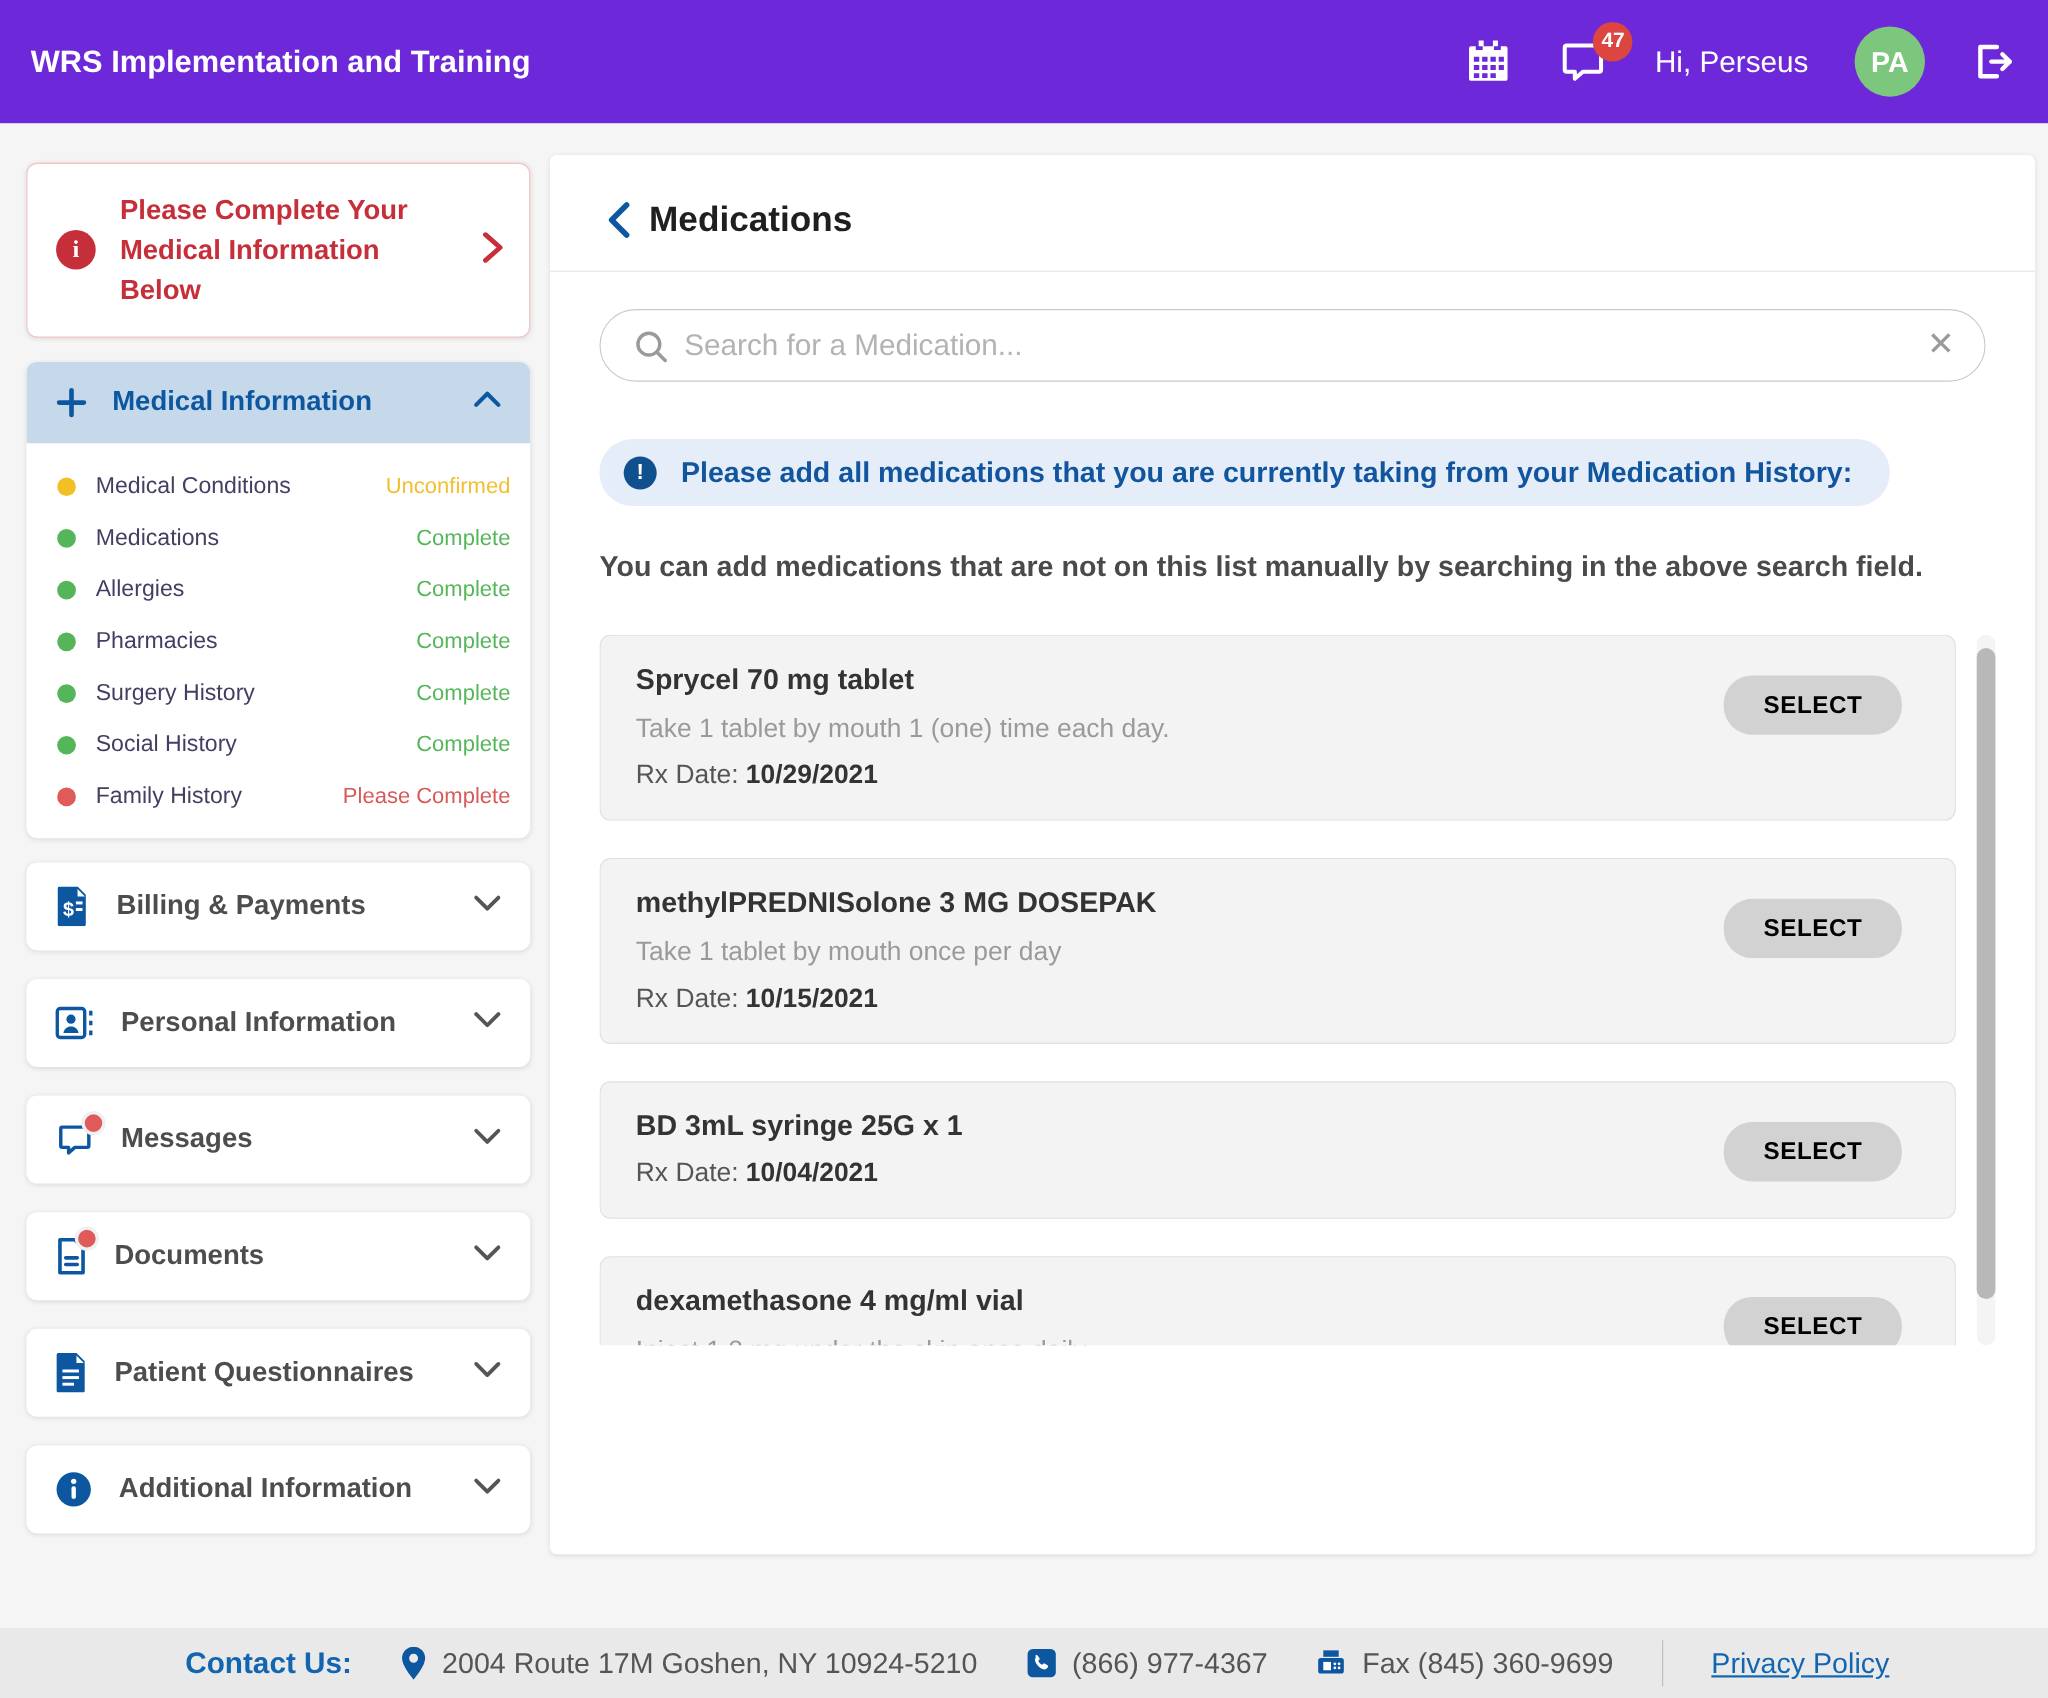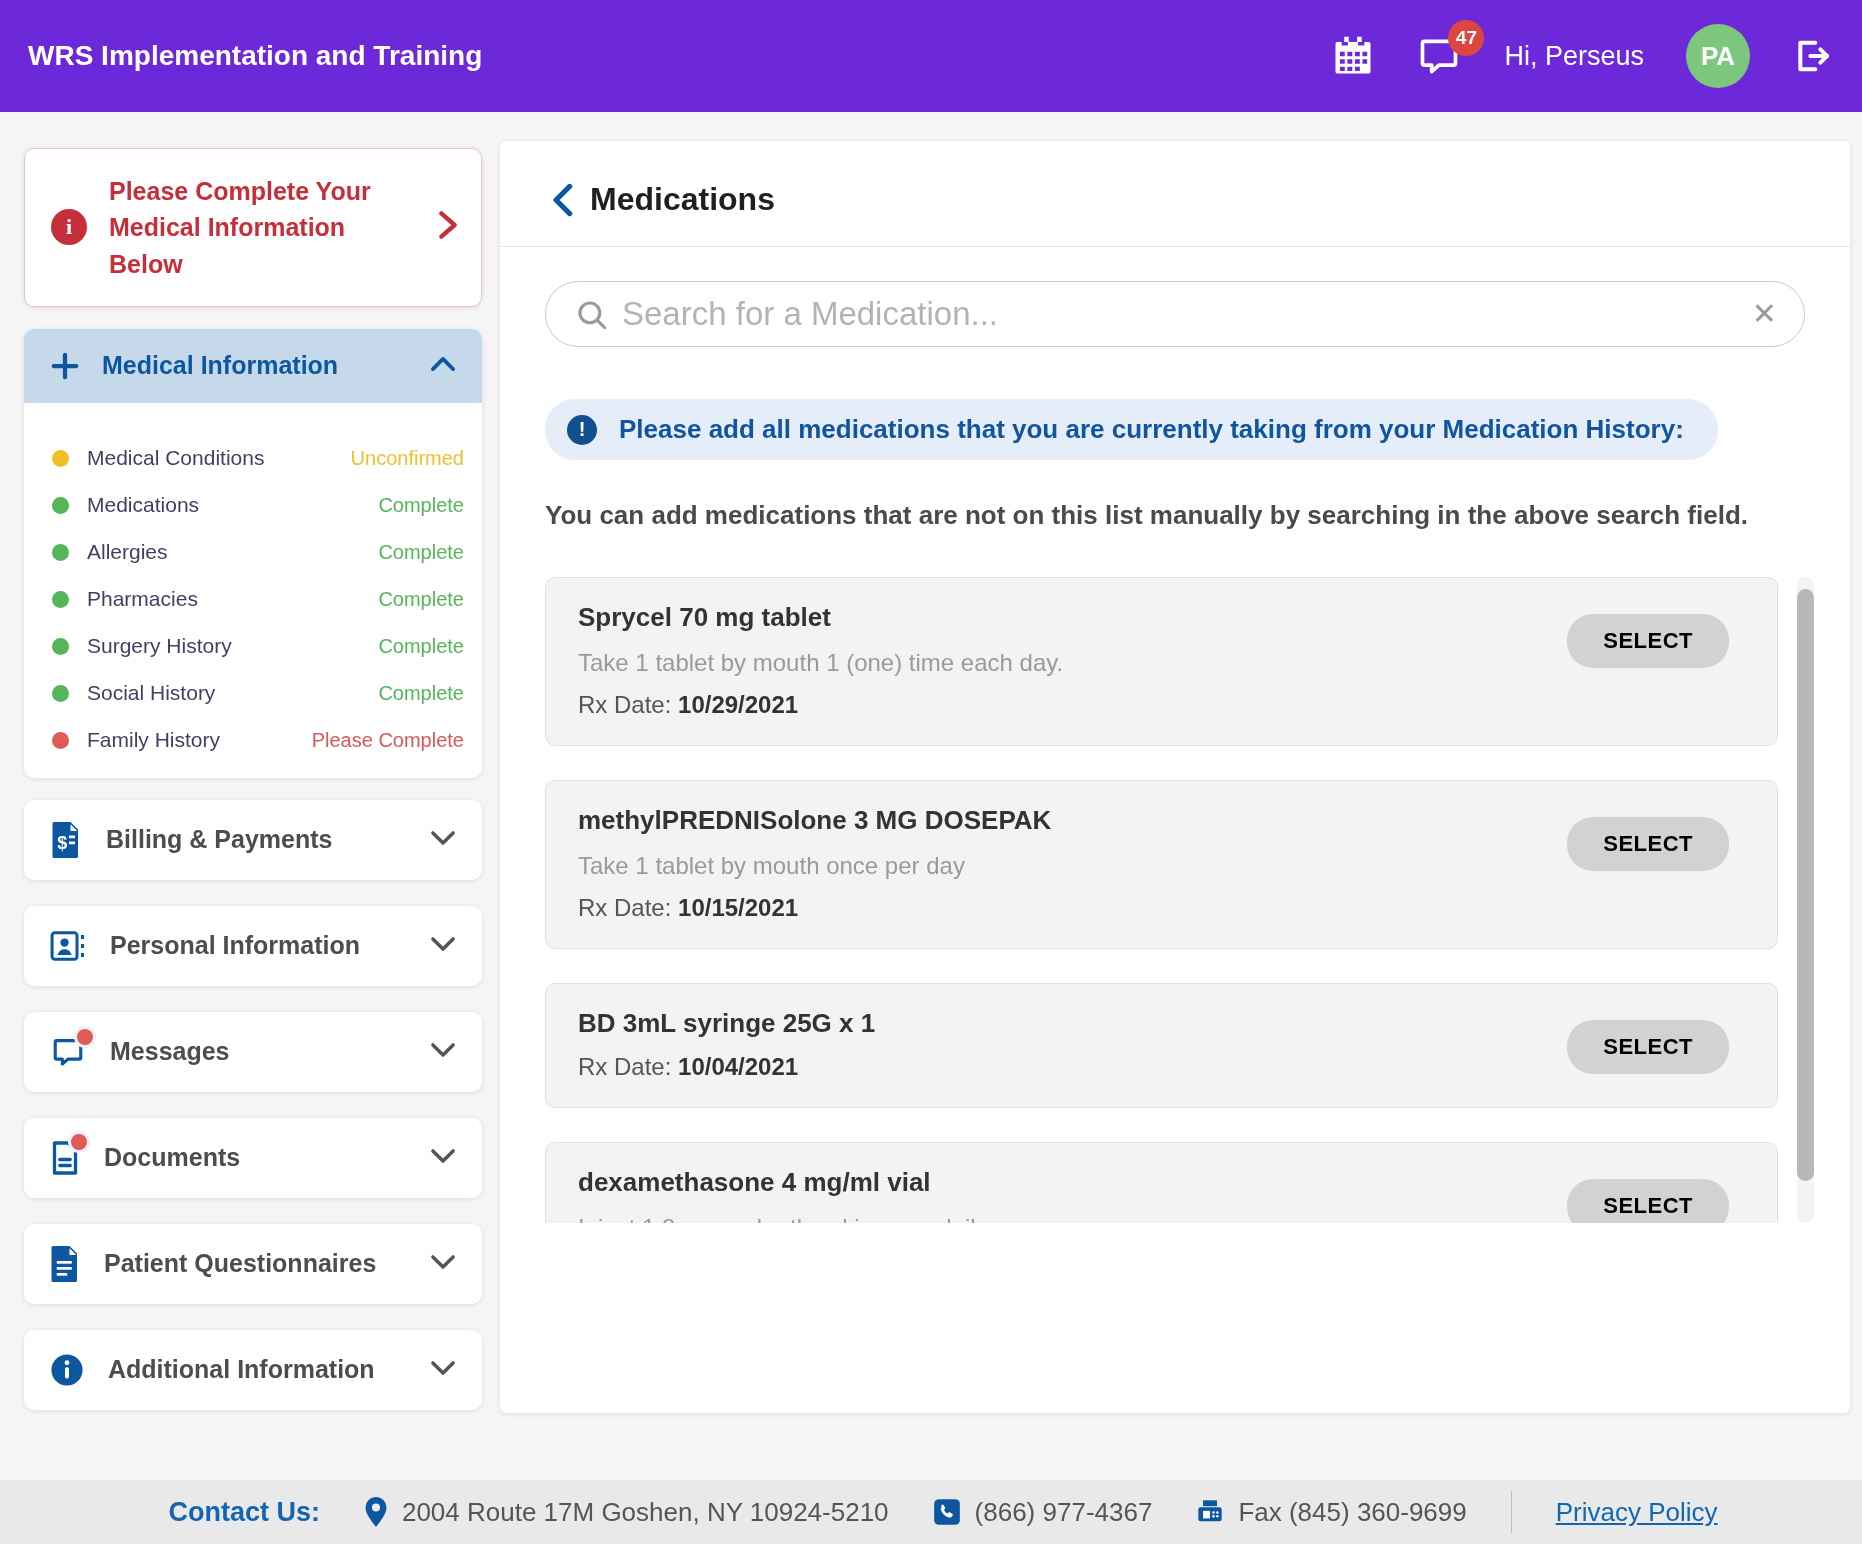--- a/index.html
+++ b/index.html
@@ -32,21 +32,21 @@
   .alert-ico { flex:none; width:36px; height:36px; border-radius:50%; background:#c62f39;
     color:#fff; font-size:22px; font-weight:bold; display:flex; align-items:center;
     justify-content:center; font-family:"Liberation Serif", serif; }
   .alert-text { color:#c62f39; font-size:25px; font-weight:bold; line-height:1.45; flex:1; }
   .alert-chev { color:#c62f39; flex:none; }
 
   .medinfo-card { overflow:hidden; margin-bottom:22px; }
   .medinfo-head { background:#c5d9eb; display:flex; align-items:center; gap:22px;
     padding:0 26px; height:74px; cursor:pointer; }
   .medinfo-title { color:#0d57a1; font-size:25px; font-weight:bold; flex:1; }
-  .mi-items { padding:16px 0 14px;margin-top:16px; }
+  .mi-items { padding:16px 0 14px; }
   .mi-row { display:flex; align-items:center; gap:18px; padding:0 18px 0 28px; height:47px;
     cursor:pointer; }
   .dot { width:17px; height:17px; border-radius:50%; flex:none; }
   .mi-label { color:#453e63; font-size:21px; flex:1; }
   .mi-status { font-size:20px; }
   .st-warning .dot { background:#f2c025; } .st-warning .mi-status { color:#f0c030; }
   .st-complete .dot { background:#55b559; } .st-complete .mi-status { color:#55b559; }
   .st-danger .dot { background:#e05a5a; } .st-danger .mi-status { color:#d95858; }
 
   .section-card { height:80px; display:flex; align-items:center; gap:24px; padding:0 26px;
@@ -62,21 +62,21 @@
 
   
   .main-head { display:flex; align-items:center; gap:16px; padding:40px 45px 28px 50px;
     border-bottom:1px solid #e3e3e3; }
   .back-btn { color:#0d57a1; background:none; border:none; display:inline-flex;
     cursor:pointer; padding:0; }
   .main-title { color:#1f1f1f; font-size:32px; font-weight:bold; }
 
   .search-wrap { margin:34px 45px 0 45px; position:relative; }
   .search-input { width:100%; height:66px; border:1px solid #c9c9c9; border-radius:33px;
-    padding:0 80px 0 76px; font-size:33px; color:#701a75; font-family:inherit; outline:none; }
+    padding:0 80px 0 76px; font-size:27px; color:#701a75; font-family:inherit; outline:none; }
   .search-input::placeholder { color:#b3b3b3; }
   .search-ico { position:absolute; left:30px; top:17px; color:#9a9a9a; }
   .clear-ico { position:absolute; right:28px; top:16px; color:#9a9a9a; font-size:30px;
     cursor:pointer; line-height:34px; }
 
   .banner { margin:52px 45px 0 45px; display:inline-flex; align-items:center; gap:22px;
     background:#e4edf8; border-radius:30px; padding:15px 34px 15px 22px; }
   .banner-ico { flex:none; width:30px; height:30px; border-radius:50%; background:#11508e;
     color:#fff; font-size:20px; font-weight:bold; display:flex; align-items:center;
     justify-content:center; }

